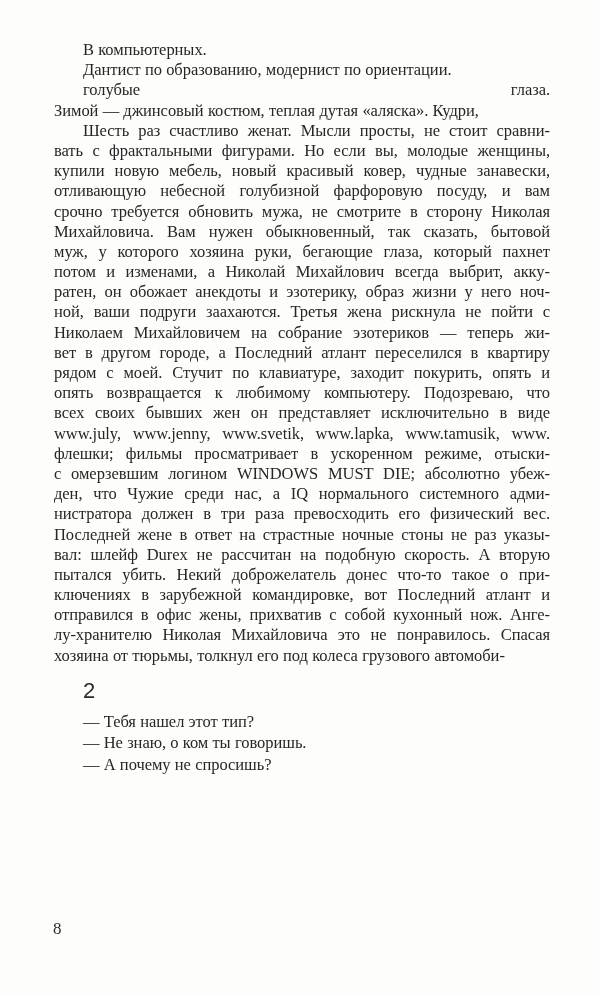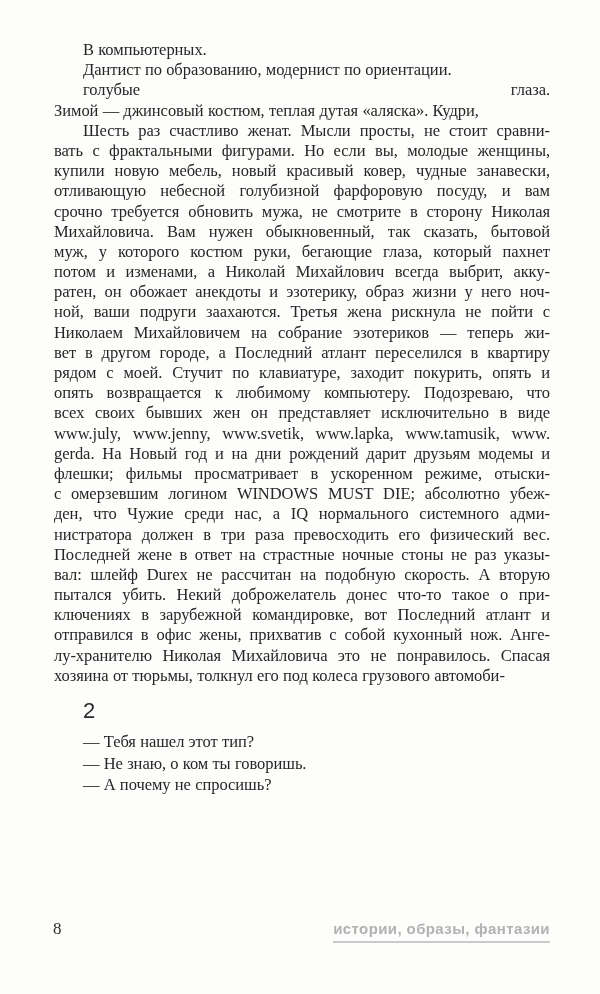--- a/index.html
+++ b/index.html
@@ -89,31 +89,30 @@
         <div class="line">голубые глаза.</div>
         <div class="line">Зимой — джинсовый костюм, теплая дутая «аляска». Кудри,</div>
       </div>
       <div class="para para-body">
         <div class="line">Шесть раз счастливо женат. Мысли просты, не стоит сравни-</div>
         <div class="line">вать с фрактальными фигурами. Но если вы, молодые женщины,</div>
         <div class="line">купили новую мебель, новый красивый ковер, чудные занавески,</div>
         <div class="line">отливающую небесной голубизной фарфоровую посуду, и вам</div>
         <div class="line">срочно требуется обновить мужа, не смотрите в сторону Николая</div>
         <div class="line">Михайловича. Вам нужен обыкновенный, так сказать, бытовой</div>
-        <div class="line">муж, у которого костюм руки, бегающие глаза, который пахнет</div>
+        <div class="line">муж, у которого хозяина руки, бегающие глаза, который пахнет</div>
         <div class="line">потом и изменами, а Николай Михайлович всегда выбрит, акку-</div>
         <div class="line">ратен, он обожает анекдоты и эзотерику, образ жизни у него ноч-</div>
         <div class="line">ной, ваши подруги заахаются. Третья жена рискнула не пойти с</div>
         <div class="line">Николаем Михайловичем на собрание эзотериков — теперь жи-</div>
         <div class="line">вет в другом городе, а Последний атлант переселился в квартиру</div>
         <div class="line">рядом с моей. Стучит по клавиатуре, заходит покурить, опять и</div>
         <div class="line">опять возвращается к любимому компьютеру. Подозреваю, что</div>
         <div class="line">всех своих бывших жен он представляет исключительно в виде</div>
         <div class="line">www.july, www.jenny, www.svetik, www.lapka, www.tamusik, www.</div>
-        <div class="line">gerda. На Новый год и на дни рождений дарит друзьям модемы и</div>
         <div class="line">флешки; фильмы просматривает в ускоренном режиме, отыски-</div>
         <div class="line">с омерзевшим логином WINDOWS MUST DIE; абсолютно убеж-</div>
         <div class="line">ден, что Чужие среди нас, а IQ нормального системного адми-</div>
         <div class="line">нистратора должен в три раза превосходить его физический вес.</div>
         <div class="line">Последней жене в ответ на страстные ночные стоны не раз указы-</div>
         <div class="line">вал: шлейф Durex не рассчитан на подобную скорость. А вторую</div>
         <div class="line">пытался убить. Некий доброжелатель донес что-то такое о при-</div>
         <div class="line">ключениях в зарубежной командировке, вот Последний атлант и</div>
         <div class="line">отправился в офис жены, прихватив с собой кухонный нож. Анге-</div>
         <div class="line">лу-хранителю Николая Михайловича это не понравилось. Спасая</div>
@@ -126,14 +125,13 @@
         <div class="line">— Тебя нашел этот тип?</div>
       </div>
       <div class="para para-dialog">
         <div class="line">— Не знаю, о ком ты говоришь.</div>
       </div>
       <div class="para para-dialog">
         <div class="line">— А почему не спросишь?</div>
       </div>
     </div>
   <div class="footer-pagenum">8</div>
-  <div class="footer-title">истории, образы, фантазии</div>
 </div>
 
 </body></html>

